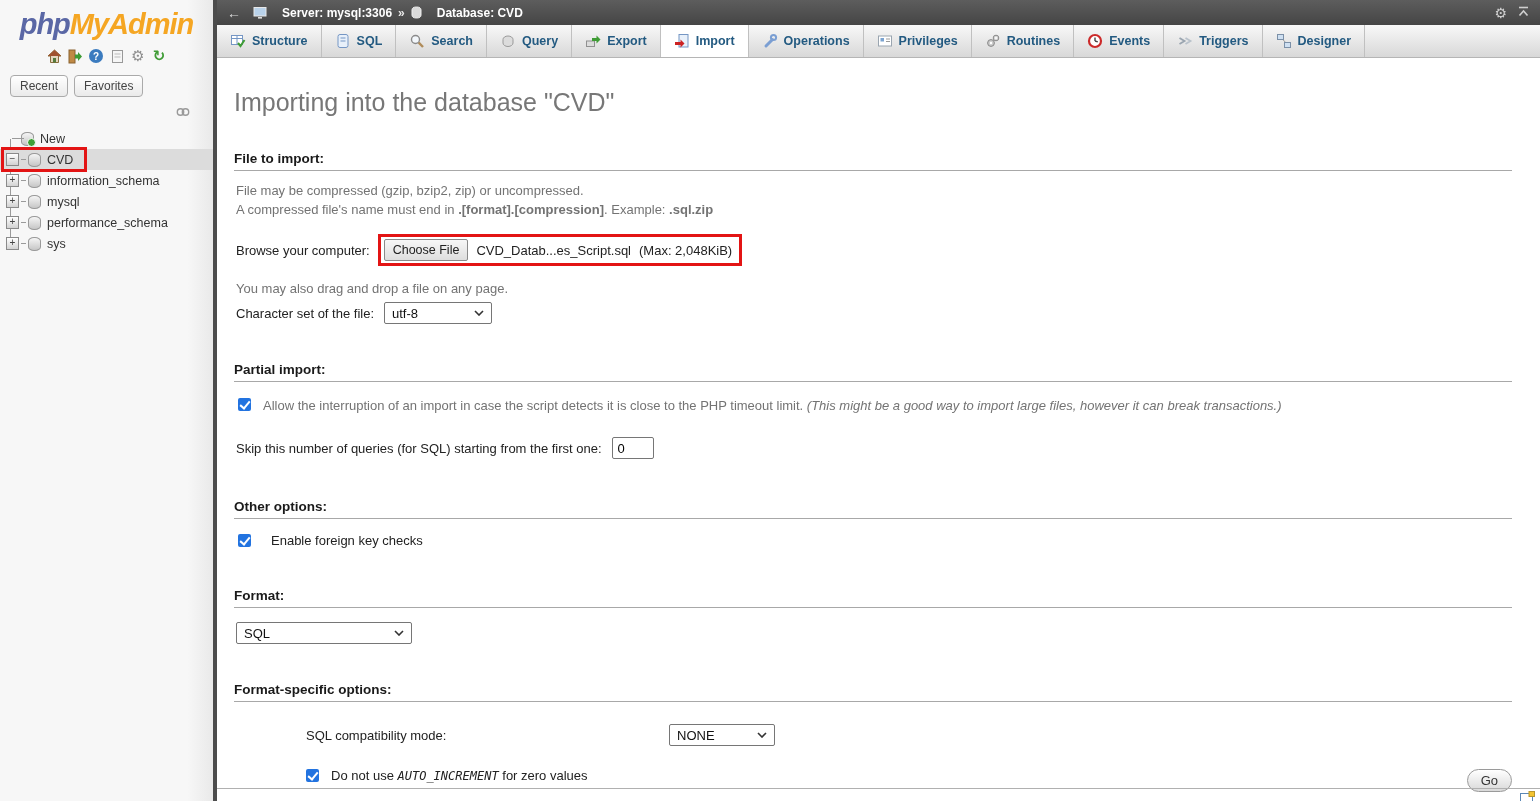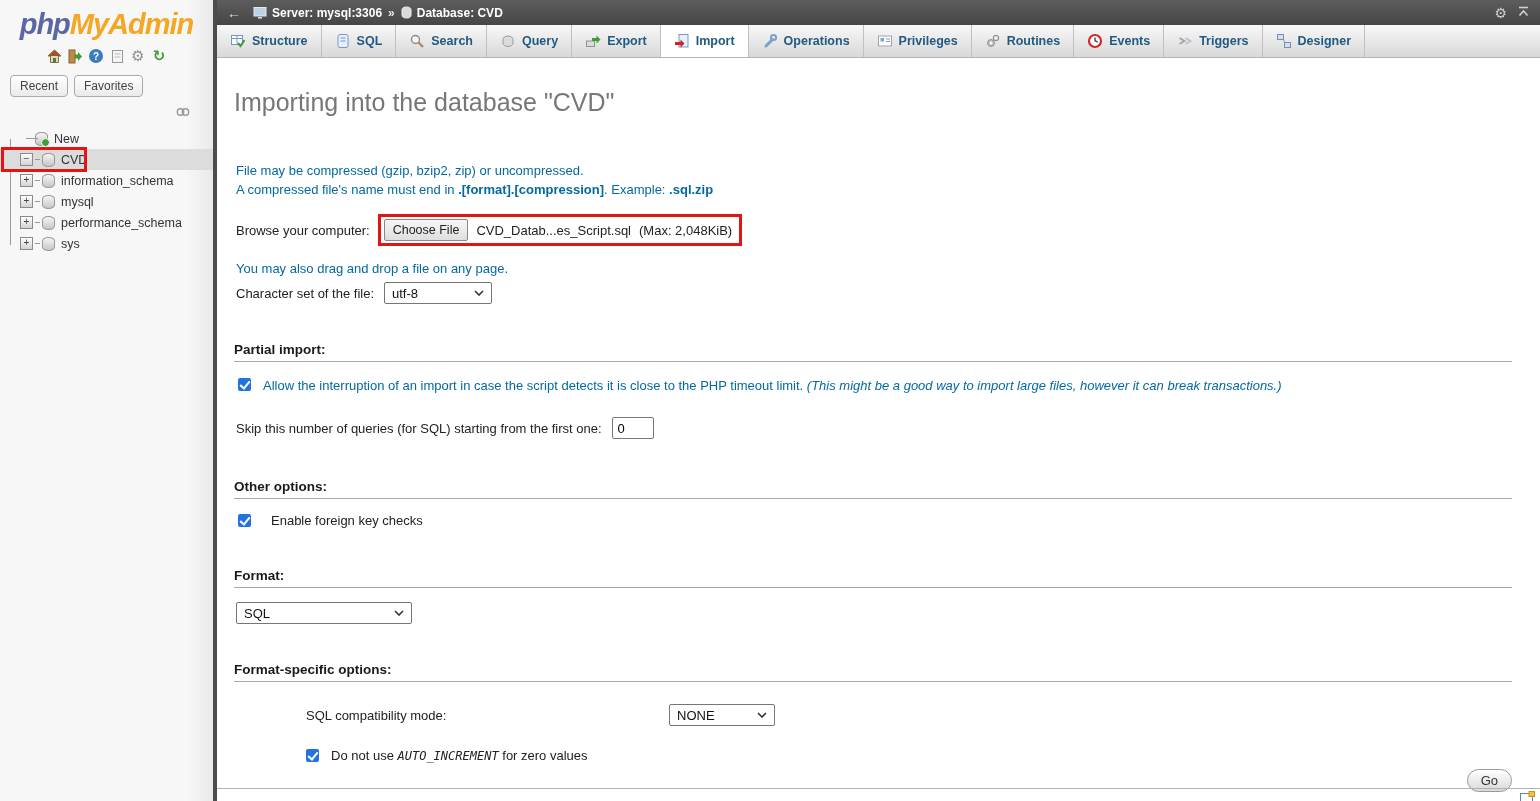--- a/index.html
+++ b/index.html
@@ -16,51 +16,51 @@
   .side-icons { display:flex; justify-content:center; align-items:center; gap:5px; margin-top:6px; height:18px; }
   .side-icons .si { width:16px; height:16px; display:inline-flex; align-items:center; justify-content:center; cursor:pointer; }
   .si.glyph { font-size:15px; line-height:16px; }
   .help-circle { width:14px; height:14px; border-radius:50%; background:#3b7bbf; color:#fff; font-size:10px; font-weight:bold; display:flex; align-items:center; justify-content:center; }
   .side-tabs { display:flex; gap:6px; margin:10px 0 0 10px; }
   .pill-btn { background:linear-gradient(#ffffff,#eaeaea); border:1px solid #aaa; border-radius:4px; padding:3px 9px; font-size:12px; color:#444; cursor:pointer; }
   .link-row { display:flex; justify-content:flex-end; padding-right:22px; margin-top:9px; height:14px; }
 
   .tree { list-style:none; margin-top:8px; position:relative; }
   .tree-vline { position:absolute; left:10px; top:11px; height:106px; border-left:1px solid #9a9a9a; }
-  .tree li { height:21px; display:flex; align-items:center; padding-left:20px; position:relative; cursor:pointer; color:#333; font-size:12.5px; }
+  .tree li { height:21px; display:flex; align-items:center; padding-left:6px; position:relative; cursor:pointer; color:#333; font-size:12.5px; }
   .tree li.selected { background:#dcdcdc; }
   .gutter { width:13px; height:13px; margin-right:2px; position:relative; z-index:2; flex:none; }
   .gutter.box { background:linear-gradient(#fff,#d2d2d2); border:1px solid #8a8a8a; font-size:10px; line-height:10px; text-align:center; color:#444; }
   .gutter.hline::after { content:""; position:absolute; left:6px; top:6px; width:12px; border-top:1px solid #9a9a9a; }
   .dash { width:5px; border-top:1px solid #9a9a9a; height:0; margin-right:2px; flex:none; }
   .dbicon { width:13px; height:14px; background:linear-gradient(#f5f5f5,#c6c6c6); border:1px solid #9a9a9a; border-radius:6px / 4px; margin-right:6px; flex:none; position:relative; }
   .dbicon.new::after { content:""; position:absolute; right:-3px; bottom:-2px; width:7px; height:7px; border-radius:50%; background:#3fa037; border:1px solid #fff; }
   .redbox-cvd { position:absolute; left:1px; top:-2px; width:86px; height:25px; border:3px solid #e31414; pointer-events:none; z-index:5; }
 
   
   .main { flex:1; position:relative; background:#fff; height:801px; }
   .topbar { height:25px; background:linear-gradient(#5d5d5d,#454545); display:flex; align-items:center; padding:0 10px; color:#fff; font-size:12px; font-weight:bold; }
   .topbar .back { color:#ddd; font-size:14px; margin-right:12px; font-weight:normal; cursor:pointer; }
-  .topbar .crumb { display:flex; align-items:center; gap:5px; cursor:pointer; }
+  .topbar .crumb { display:flex; align-items:center; gap:15px; cursor:pointer; }
   .topbar .sep { margin:0 6px; color:#e8e8e8; }
   .topbar-right { margin-left:auto; display:flex; align-items:center; gap:10px; }
   .topbar-right .tri { color:#cfcfcf; font-size:14px; cursor:pointer; }
 
   .tabbar { height:33px; background:linear-gradient(#f8f8f8,#d8d8d8); border-bottom:1px solid #b5b5b5; display:flex; align-items:stretch; }
   .tab { display:flex; align-items:center; gap:6px; padding:0 13px; border-right:1px solid #c0c0c0; color:#235a81; font-weight:bold; font-size:12.5px; cursor:pointer; }
   .tab.active { background:#fff; }
   .ticon { width:16px; height:16px; display:inline-flex; align-items:center; justify-content:center; flex:none; }
 
   .content { padding:0 28px 0 17px; }
   h1.page-title { margin-top:30px; font-size:25px; font-weight:normal; color:#777; letter-spacing:0; }
 
   .section { margin-top:0; }
   .sec-title { font-size:13.5px; font-weight:bold; color:#1a1a1a; padding-bottom:4px; border-bottom:1px solid #a8a8a8; }
   .sec-body { padding:10px 0 0 2px; }
-  .tline { line-height:19px; color:#0369a1; }
+  .tline { line-height:19px; color:#737373; }
   .row { display:flex; align-items:center; }
 
   .redbox-file { display:inline-flex; align-items:center; border:3px solid #e31414; padding:2px 7px 2px 3px; gap:8px; }
   .choose-btn { background:linear-gradient(#f7f7f7,#dedede); border:1px solid #8a8a8a; border-radius:2px; padding:3px 8px; font-size:12.5px; color:#222; cursor:pointer; font-family:inherit; }
 
   .pselect { display:inline-flex; align-items:center; justify-content:space-between; border:1px solid #767676; border-radius:2px; background:#fff; height:22px; padding:0 7px; font-size:13px; color:#111; cursor:pointer; }
   .pselect svg { margin-left:10px; flex:none; }
 
   .cb { width:13px; height:13px; background:#2273e0; border-radius:2px; position:relative; display:inline-block; flex:none; cursor:pointer; }
   .cb::after { content:""; position:absolute; left:4px; top:1px; width:4px; height:8px; border:solid #fff; border-width:0 2px 2px 0; transform:rotate(40deg); }
@@ -313,20 +313,21 @@
           </span>
         <span>Designer</span>
       </div>
     </div>
 
     <div class="content">
 
       <h1 class="page-title">Importing into the database "CVD"</h1>
 
       <div class="section" style="margin-top:34px;">
+        <div class="sec-title">File to import:</div>
         <div class="sec-body">
           <div class="tline"><span>File may be compressed (gzip, bzip2, zip) or uncompressed.</span></div>
           <div class="tline"><span>A compressed file's name must end in </span><b>.[format].[compression]</b><span>. Example: </span><b>.sql.zip</b></div>
 
           <div class="row" style="margin-top:15px;">
             <span style="margin-right:8px;">Browse your computer:</span>
             <span class="redbox-file">
               <button class="choose-btn">Choose File</button>
               <span>CVD_Datab...es_Script.sql</span>
               <span>(Max: 2,048KiB)</span>

